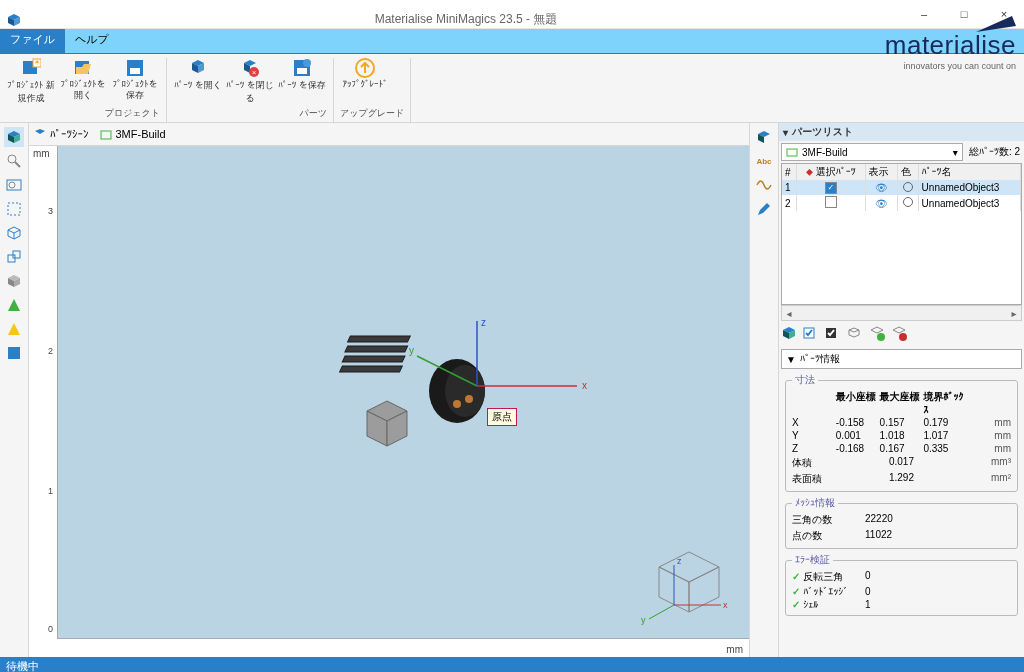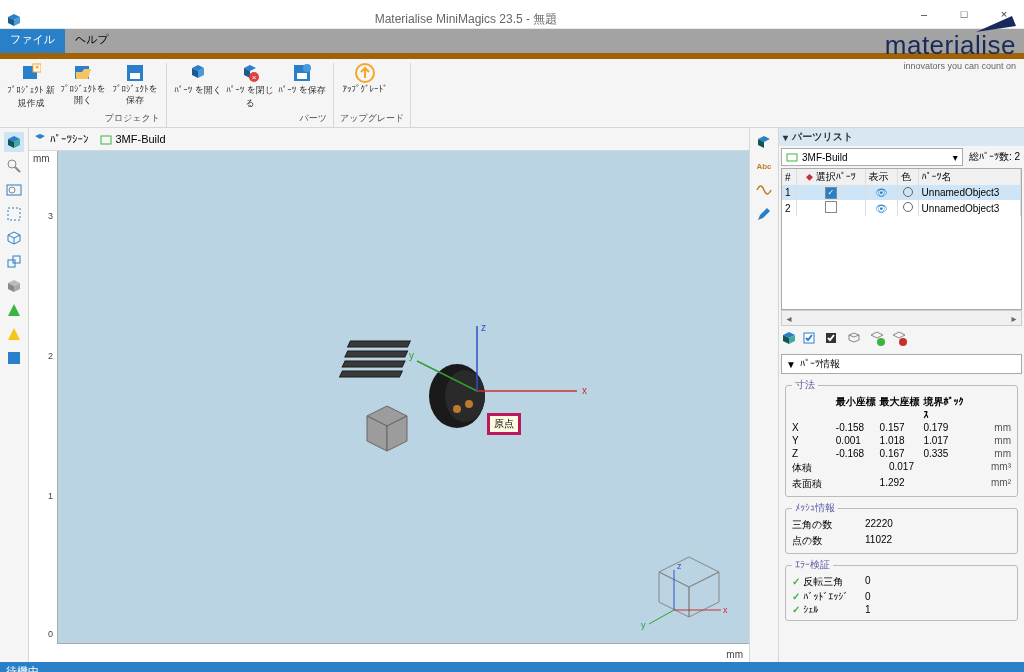--- a/index.html
+++ b/index.html
@@ -1,20 +1,20 @@
 <!DOCTYPE html>
 <html><head>
 <meta charset="utf-8">
 <style>
 html,body{margin:0;padding:0;font-family:"Segoe UI","Meiryo",sans-serif;font-size:11px;background:#fff;overflow:hidden;height:672px;width:1024px}
 .titlebar{height:28px;background:#fff;display:flex;align-items:flex-end;border-bottom:1px solid #e6e6e6}
 .titlebar .icon{width:16px;height:16px;margin:0 6px;color:#2a80c8}
 .titlebar .title{flex:1;text-align:center;color:#666;font-size:12px}
 .titlebar .wbtn{width:40px;height:28px;display:flex;align-items:center;justify-content:center;color:#333}
-.menubar{height:24px;background:#a3a3a3;display:flex;border-bottom:6px solid #a16207}
+.menubar{height:24px;background:#7dd3fc;display:flex;border-bottom:1px solid #a16207}
 .menu{padding:3px 10px}
 .menu.active{background:#2a80c8;color:#fff}
 .ribbon{height:64px;background:#f5f5f5;display:flex;border-bottom:1px solid #d6d6d6;padding-top:4px}
 .rgroup{display:flex;flex-direction:column;border-right:1px solid #d6d6d6;padding:0 6px}
 .rgroup .row{display:flex;gap:2px}
 .rbtn{display:flex;flex-direction:column;align-items:center;justify-content:flex-start;width:50px;text-align:center;font-size:9px;color:#333}
 .rbtn .ico{width:20px;height:20px;margin-bottom:1px}
 .rgroup .lab{text-align:right;font-size:9px;color:#555;margin-top:auto;padding-bottom:2px}
 .body{display:flex;height:calc(672px - 28px - 24px - 68px - 18px)}
 .sidetools{width:28px;background:#f5f5f5;border-right:1px solid #d6d6d6;display:flex;flex-direction:column;align-items:center;gap:4px;padding-top:4px}
@@ -271,21 +271,21 @@
       </svg>
 
       <svg class="axis" style="left:340px;top:170px" width="200" height="120">
         <line x1="80" y1="70" x2="180" y2="70" stroke="#c83030" stroke-width="1.5"></line>
           <text x="185" y="73" fill="#c83030" font-size="10">x</text>
         <line x1="80" y1="70" x2="20" y2="40" stroke="#30a030" stroke-width="1.5"></line>
           <text x="12" y="38" fill="#30a030" font-size="10">y</text>
         <line x1="80" y1="70" x2="80" y2="5" stroke="#3050c8" stroke-width="1.5"></line>
           <text x="84" y="10" fill="#3050c8" font-size="10">z</text>
       </svg>
-      <div style="position:absolute;left:430px;top:262px;background:#fffbe0;border:3px solid #be185d;padding:1px 4px;font-size:10px">原点</div>
+      <div style="position:absolute;left:430px;top:262px;background:#fffbe0;border:1px solid #be185d;padding:1px 4px;font-size:10px">原点</div>
 
       <svg class="axis" style="right:20px;bottom:30px" width="90" height="90">
         <g stroke="#888" fill="none" stroke-dasharray="0">
           <path d="M20 30l30-15 30 15-30 15z"></path>
           <path d="M20 30v30l30 15V45z"></path>
           <path d="M80 30v30l-30 15V45z"></path>
         </g>
         <line x1="35" y1="68" x2="82" y2="68" stroke="#c83030"></line>
           <text x="84" y="71" fill="#c83030" font-size="9">x</text>
         <line x1="35" y1="68" x2="10" y2="82" stroke="#30a030"></line>
@@ -430,21 +430,21 @@
         <div class="drow">
             <div>体積</div>
             <div></div>
             <div style="text-align:center">0.017</div>
             <div></div>
             <div class="u">mm³</div>
           </div>
         <div class="drow">
             <div>表面積</div>
             <div></div>
-            <div style="">1.292</div>
+            <div style="text-align:center">1.292</div>
             <div></div>
             <div class="u">mm²</div>
           </div>
       </fieldset>
       <fieldset class="fsg">
         <legend>ﾒｯｼｭ情報</legend>
         <div class="drow">
             <div>三角の数</div>
             <div>22220</div>
             <div class="u"></div>

